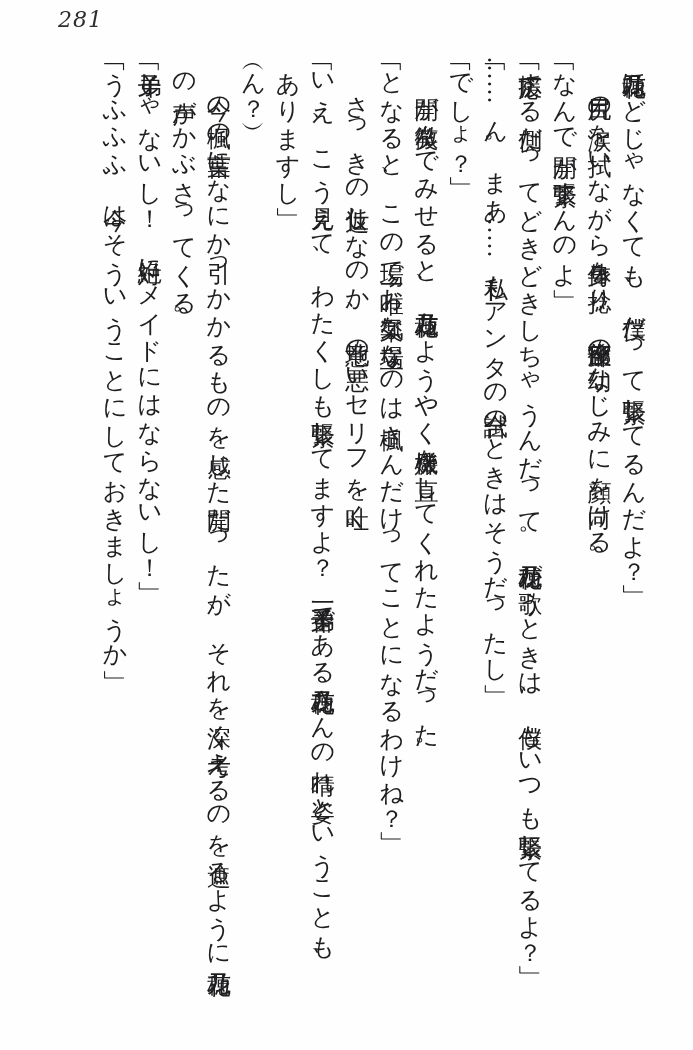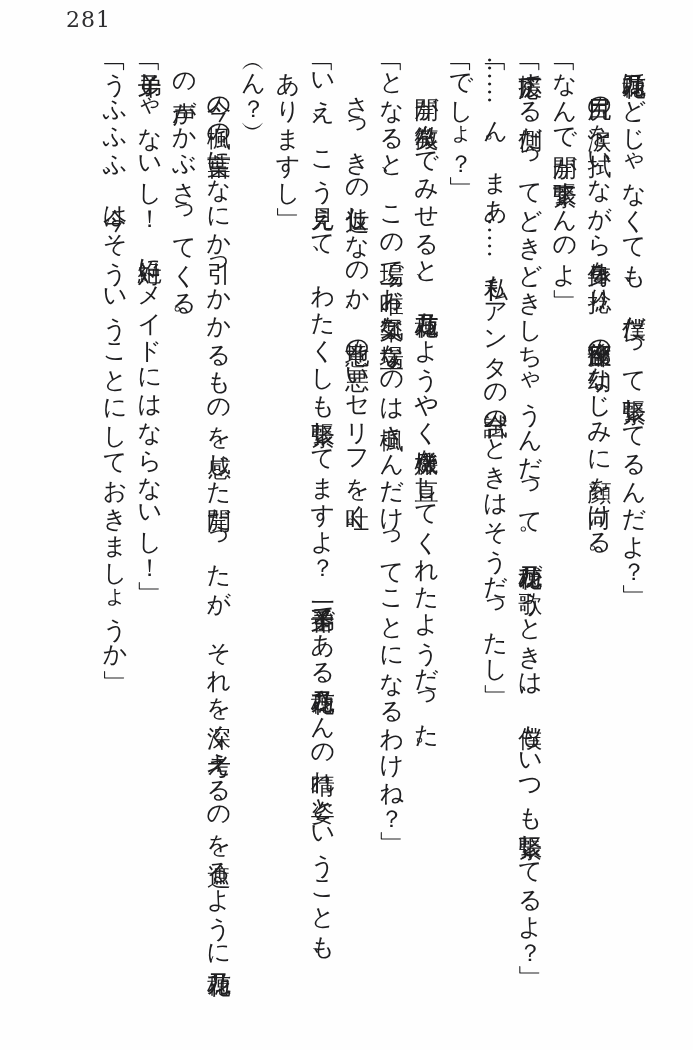--- a/index.html
+++ b/index.html
@@ -11,22 +11,23 @@
     position: relative;
     width: 693px;
     height: 1050px;
     background: #fefefe;
     overflow: hidden;
     font-family: "DejaVu Serif", "Liberation Serif", serif;
   }
   .page-number {
     position: absolute;
     top: 7px;
-    left: 66px;
+    left: 58px;
     font-size: 22px;
+    font-style: italic;
     color: #2e2e30;
     letter-spacing: 1px;
   }
   .text-block {
     position: absolute;
     top: 56px;
     right: 42px;
     height: 922px;            
     writing-mode: vertical-rl;
     text-orientation: mixed;

